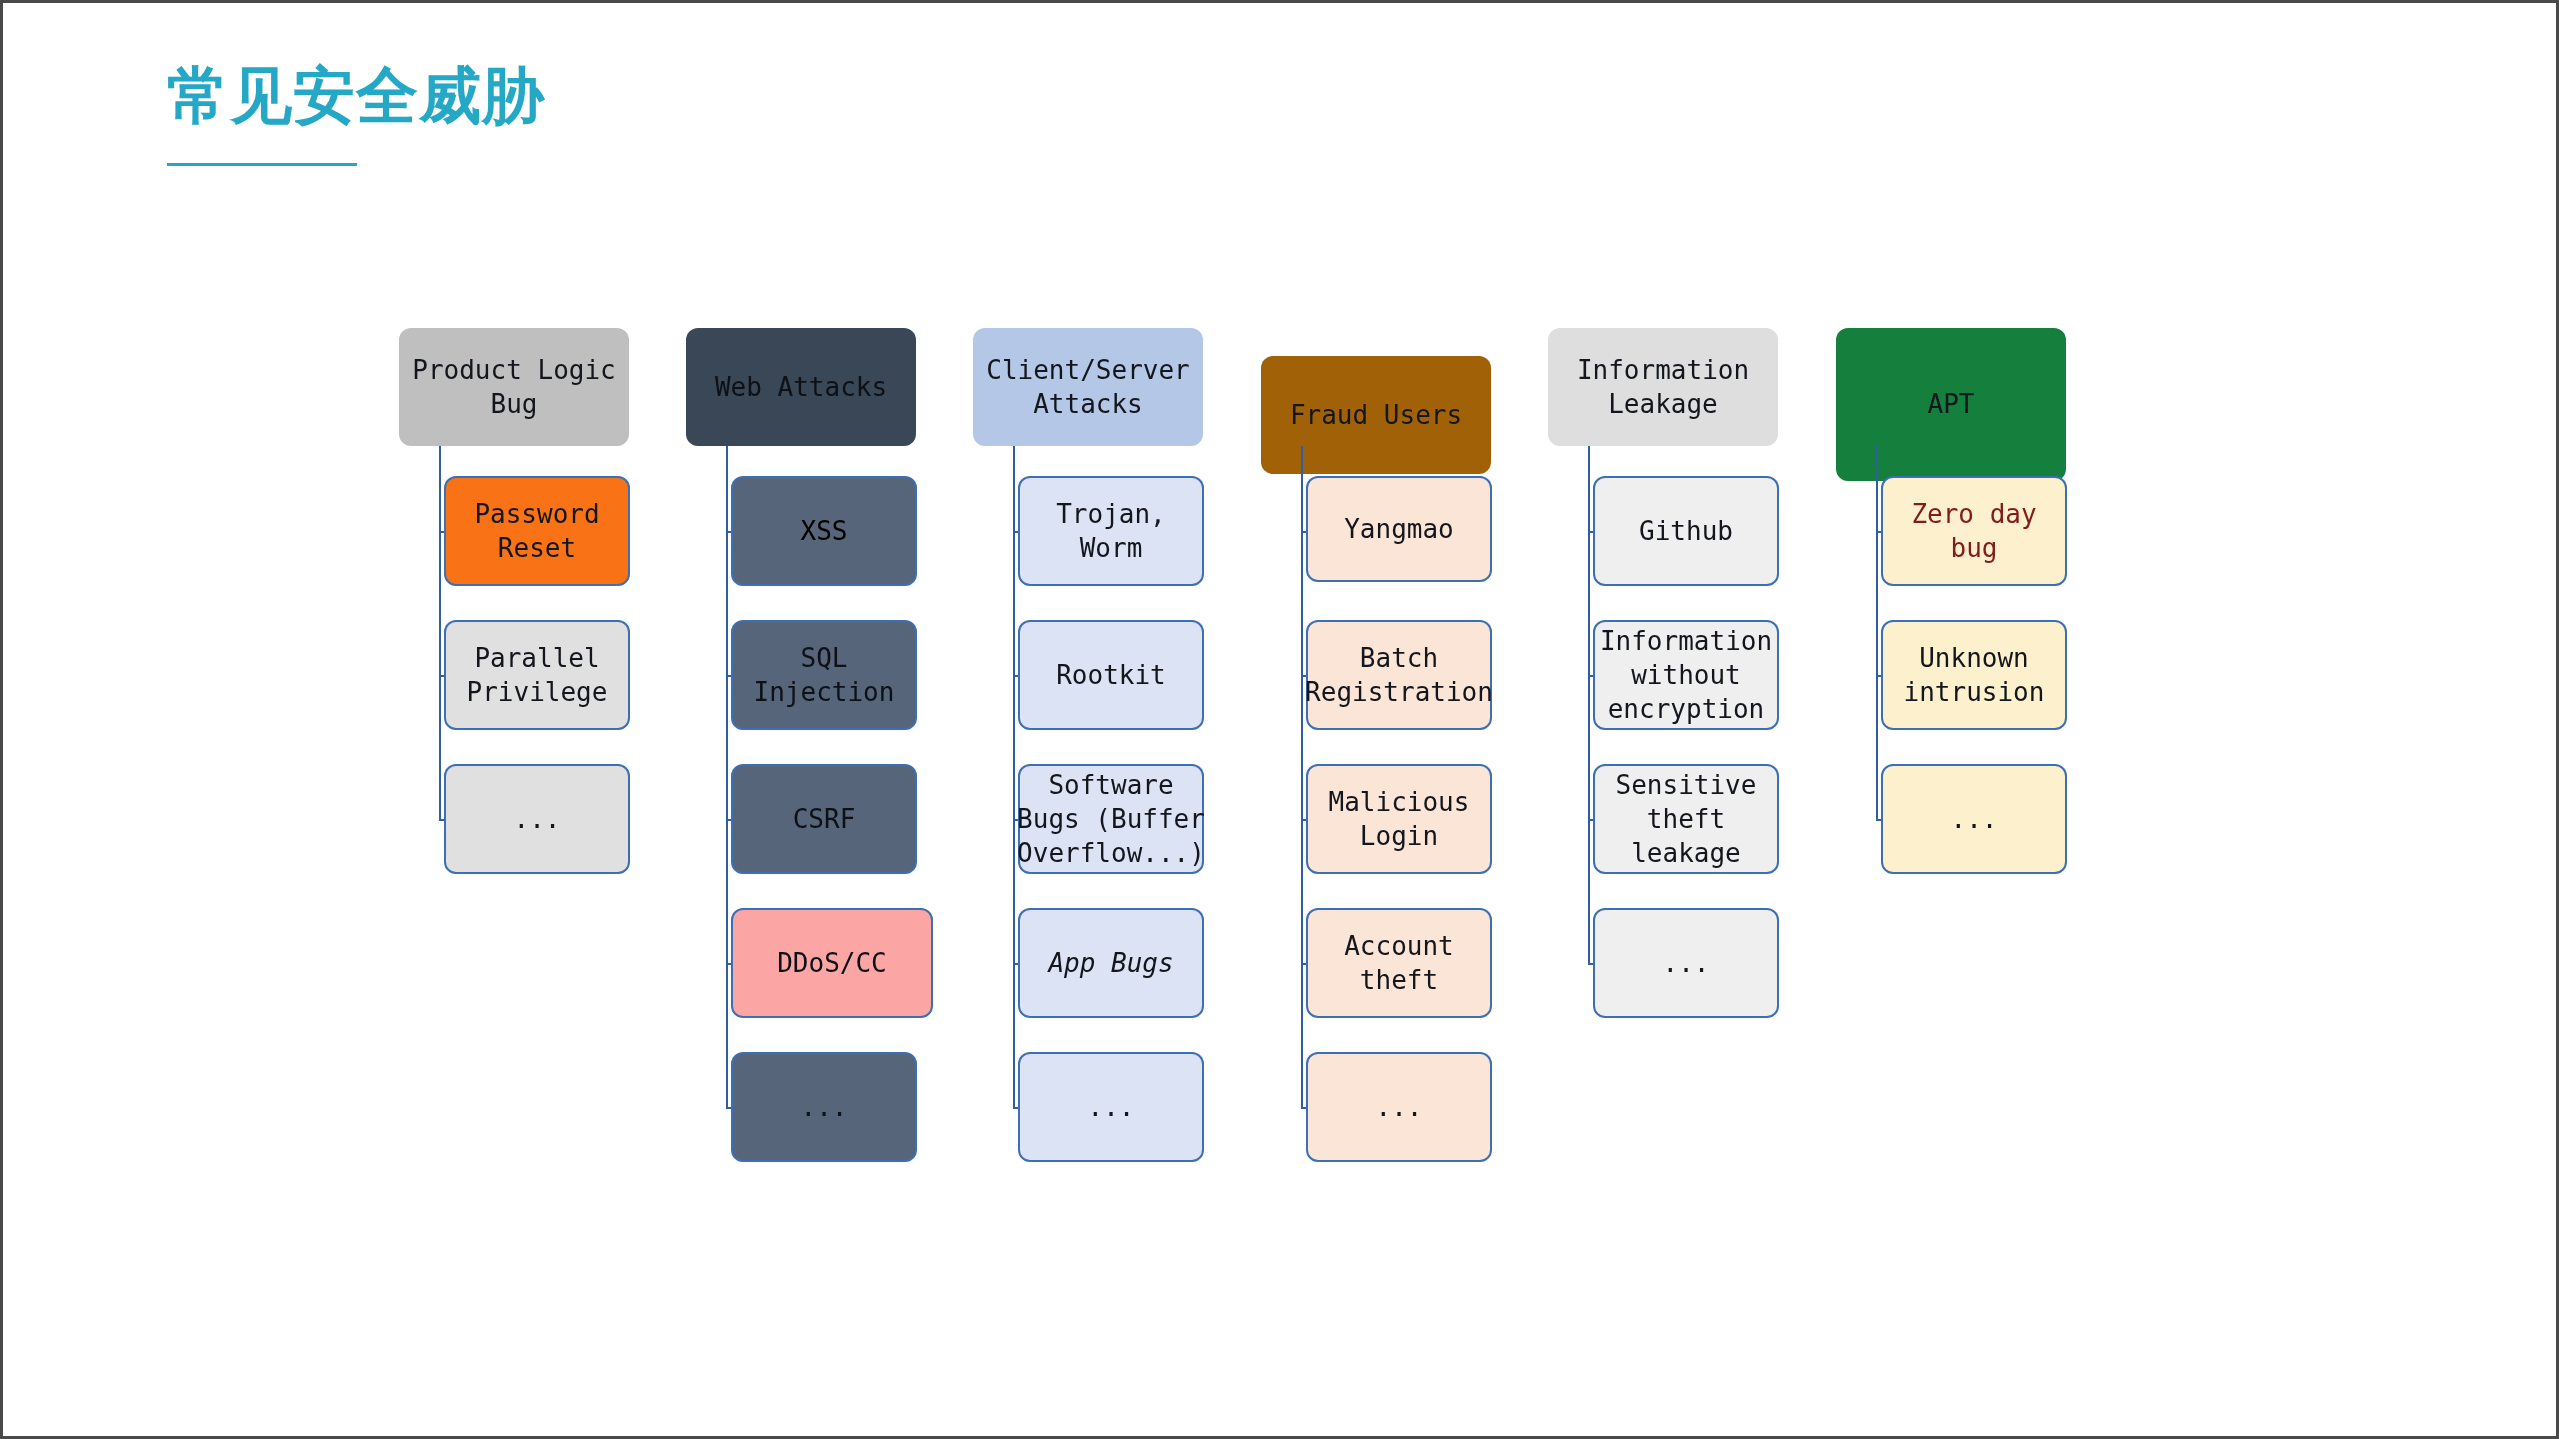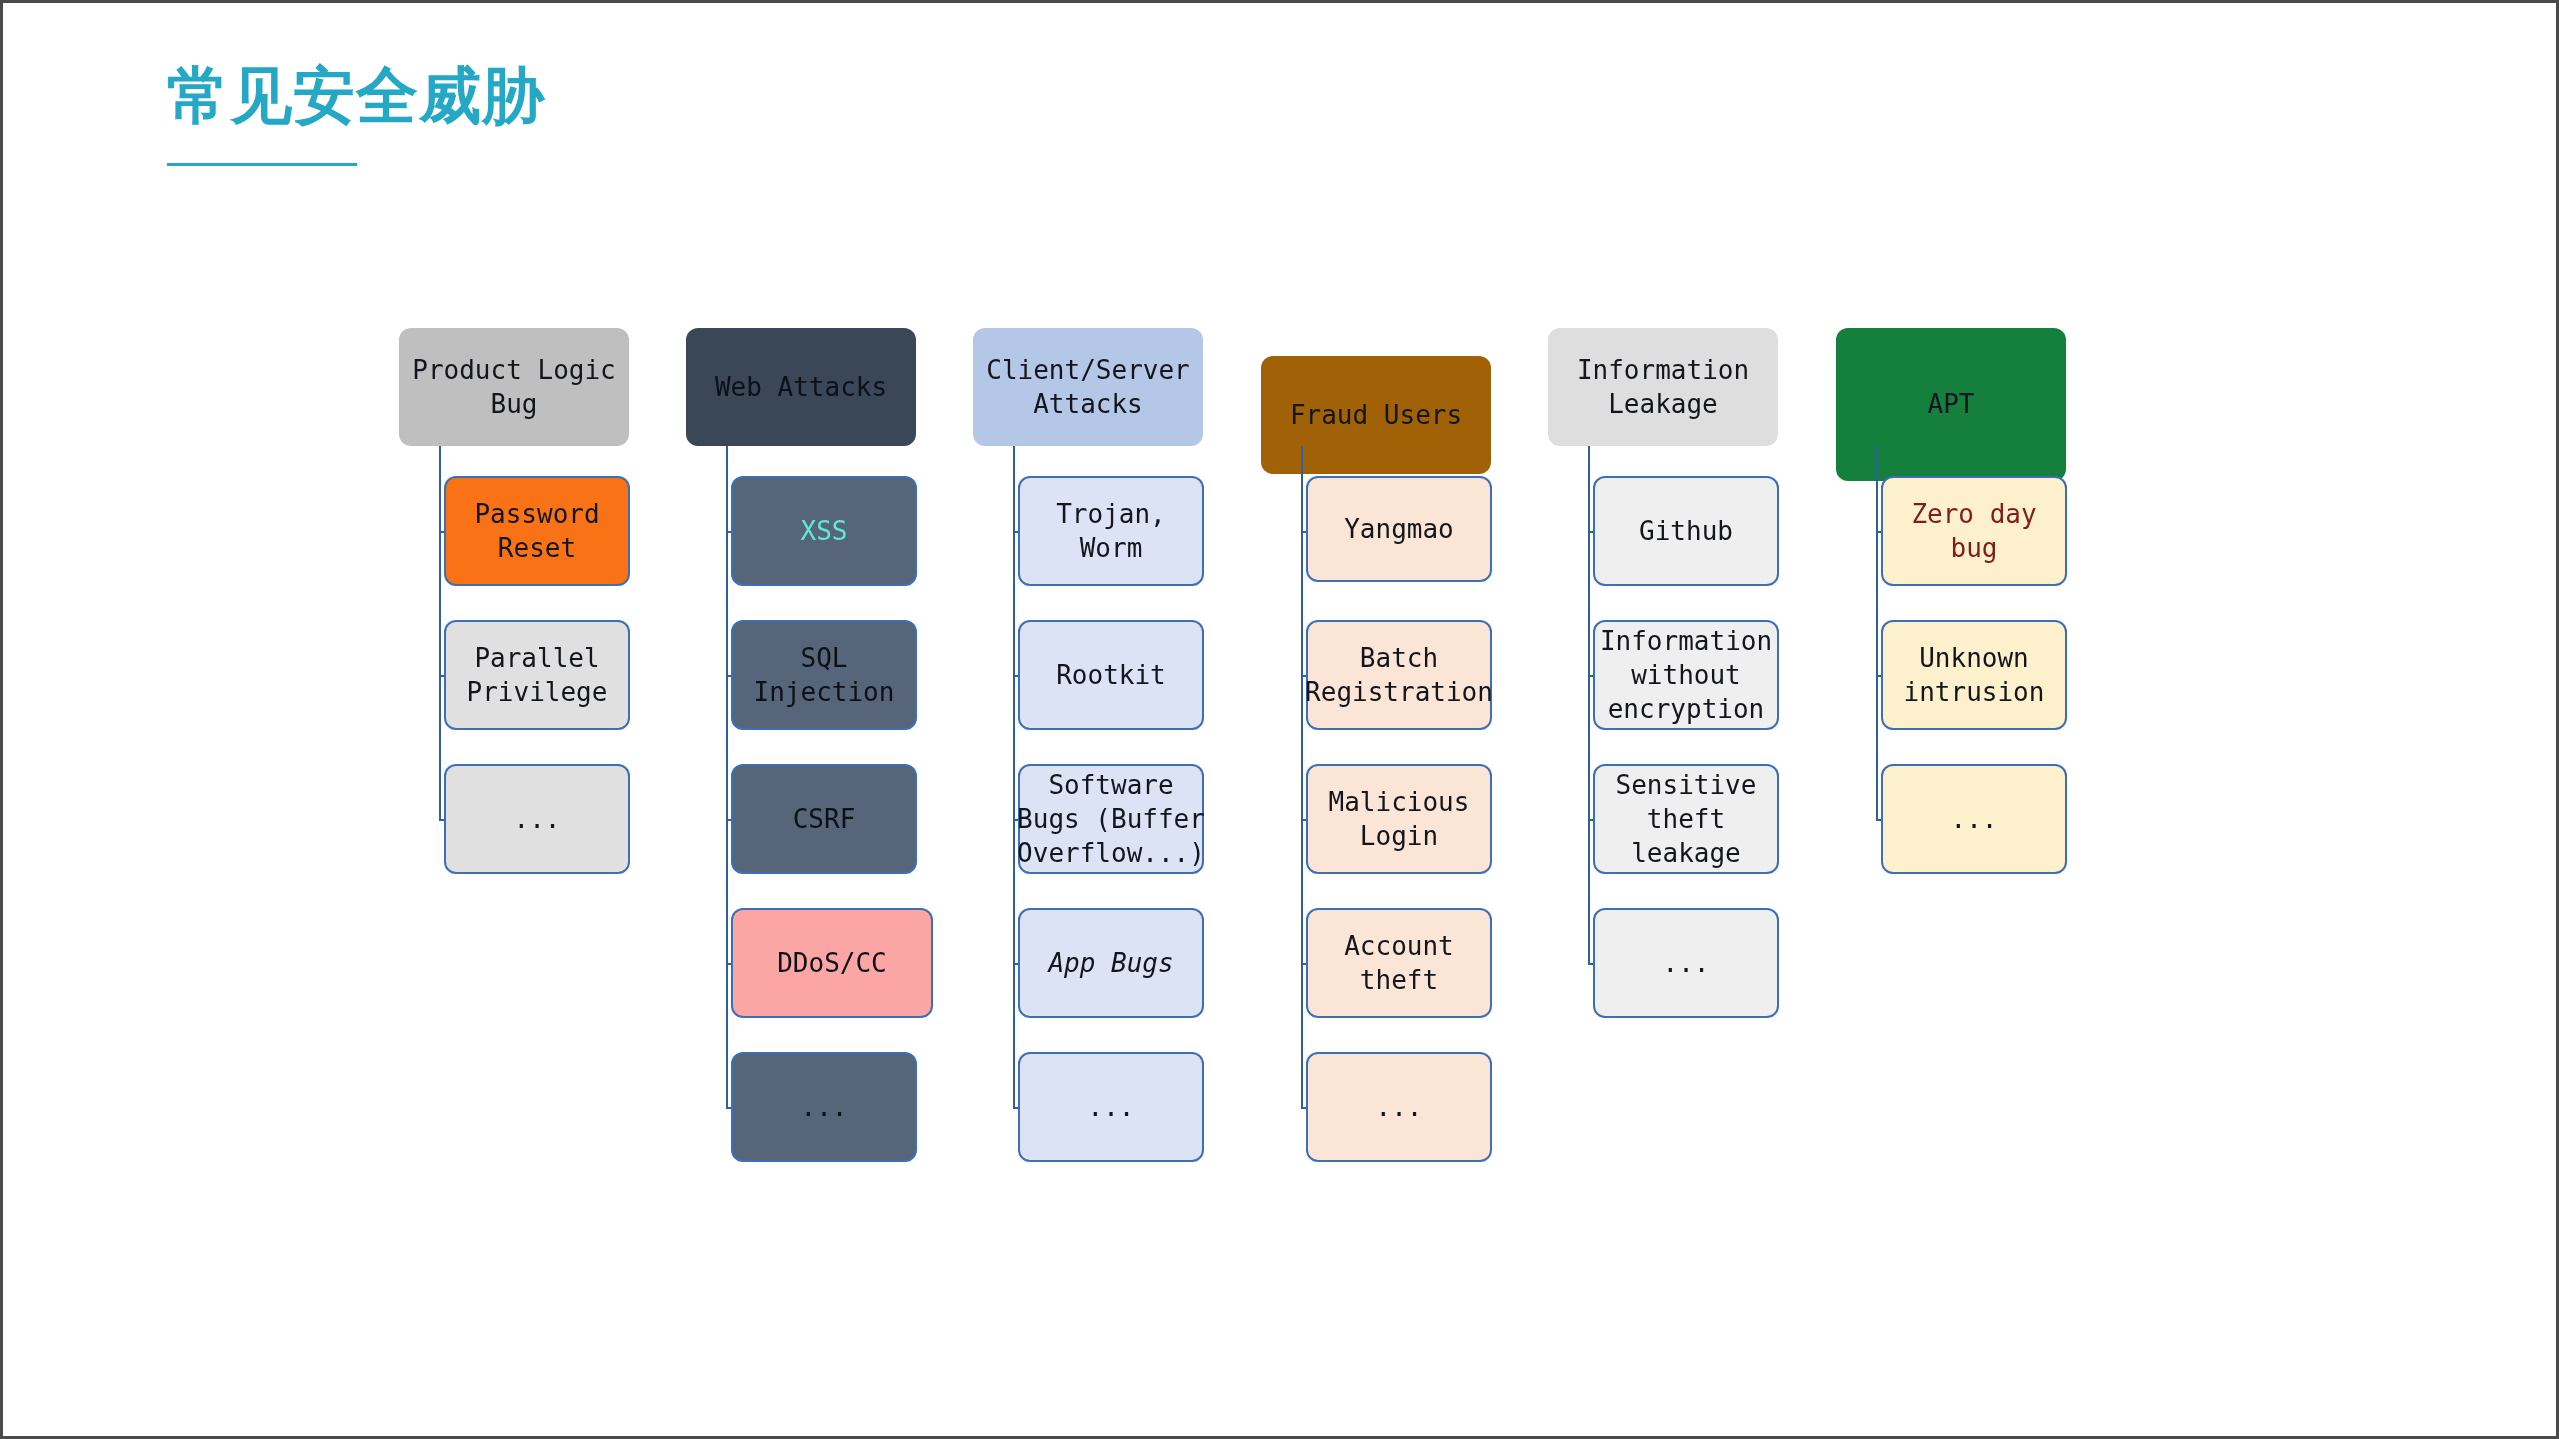--- a/index.html
+++ b/index.html
@@ -157,21 +157,21 @@
         <div class="connector conn-h" style="left: 40px; top: 672px; width: 5px; background: rgb(47, 95, 158);"></div>
         <div class="node child" style="left: 45px; top: 617px; width: 186px; height: 110px; background: rgb(224, 224, 224); border-color: rgb(61, 111, 180); color: rgb(19, 22, 28);">Parallel
 Privilege</div>
         <div class="connector conn-h" style="left: 40px; top: 816px; width: 5px; background: rgb(47, 95, 158);"></div>
         <div class="node child" style="left: 45px; top: 761px; width: 186px; height: 110px; background: rgb(224, 224, 224); border-color: rgb(61, 111, 180); color: rgb(19, 22, 28);">...</div>
       </div>
       <div class="column" style="left: 683px; top: 0px;">
         <div class="node header" style="left: 0px; top: 325px; width: 230px; height: 118px; background: rgb(58, 71, 87); color: rgb(13, 17, 23);">Web Attacks</div>
         <div class="connector conn-v" style="left: 40px; top: 443px; height: 661px; background: rgb(47, 95, 158);"></div>
         <div class="connector conn-h" style="left: 40px; top: 528px; width: 5px; background: rgb(47, 95, 158);"></div>
-        <div class="node child" style="left: 45px; top: 473px; width: 186px; height: 110px; background: rgb(86, 101, 121); border-color: rgb(61, 111, 180); color: #5eead4;">XSS</div>
+        <div class="node child" style="left: 45px; top: 473px; width: 186px; height: 110px; background: rgb(86, 101, 121); border-color: rgb(61, 111, 180); color: #000000;">XSS</div>
         <div class="connector conn-h" style="left: 40px; top: 672px; width: 5px; background: rgb(47, 95, 158);"></div>
         <div class="node child" style="left: 45px; top: 617px; width: 186px; height: 110px; background: rgb(86, 101, 121); border-color: rgb(61, 111, 180); color: rgb(13, 17, 23);">SQL
 Injection</div>
         <div class="connector conn-h" style="left: 40px; top: 816px; width: 5px; background: rgb(47, 95, 158);"></div>
         <div class="node child" style="left: 45px; top: 761px; width: 186px; height: 110px; background: rgb(86, 101, 121); border-color: rgb(61, 111, 180); color: rgb(13, 17, 23);">CSRF</div>
         <div class="connector conn-h" style="left: 40px; top: 960px; width: 5px; background: rgb(47, 95, 158);"></div>
         <div class="node child" style="left: 45px; top: 905px; width: 202px; height: 110px; background: #fca5a5; border-color: rgb(61, 111, 180); color: rgb(13, 17, 23);">DDoS/CC</div>
         <div class="connector conn-h" style="left: 40px; top: 1104px; width: 5px; background: rgb(47, 95, 158);"></div>
         <div class="node child" style="left: 45px; top: 1049px; width: 186px; height: 110px; background: rgb(86, 101, 121); border-color: rgb(61, 111, 180); color: rgb(13, 17, 23);">...</div>
       </div>

